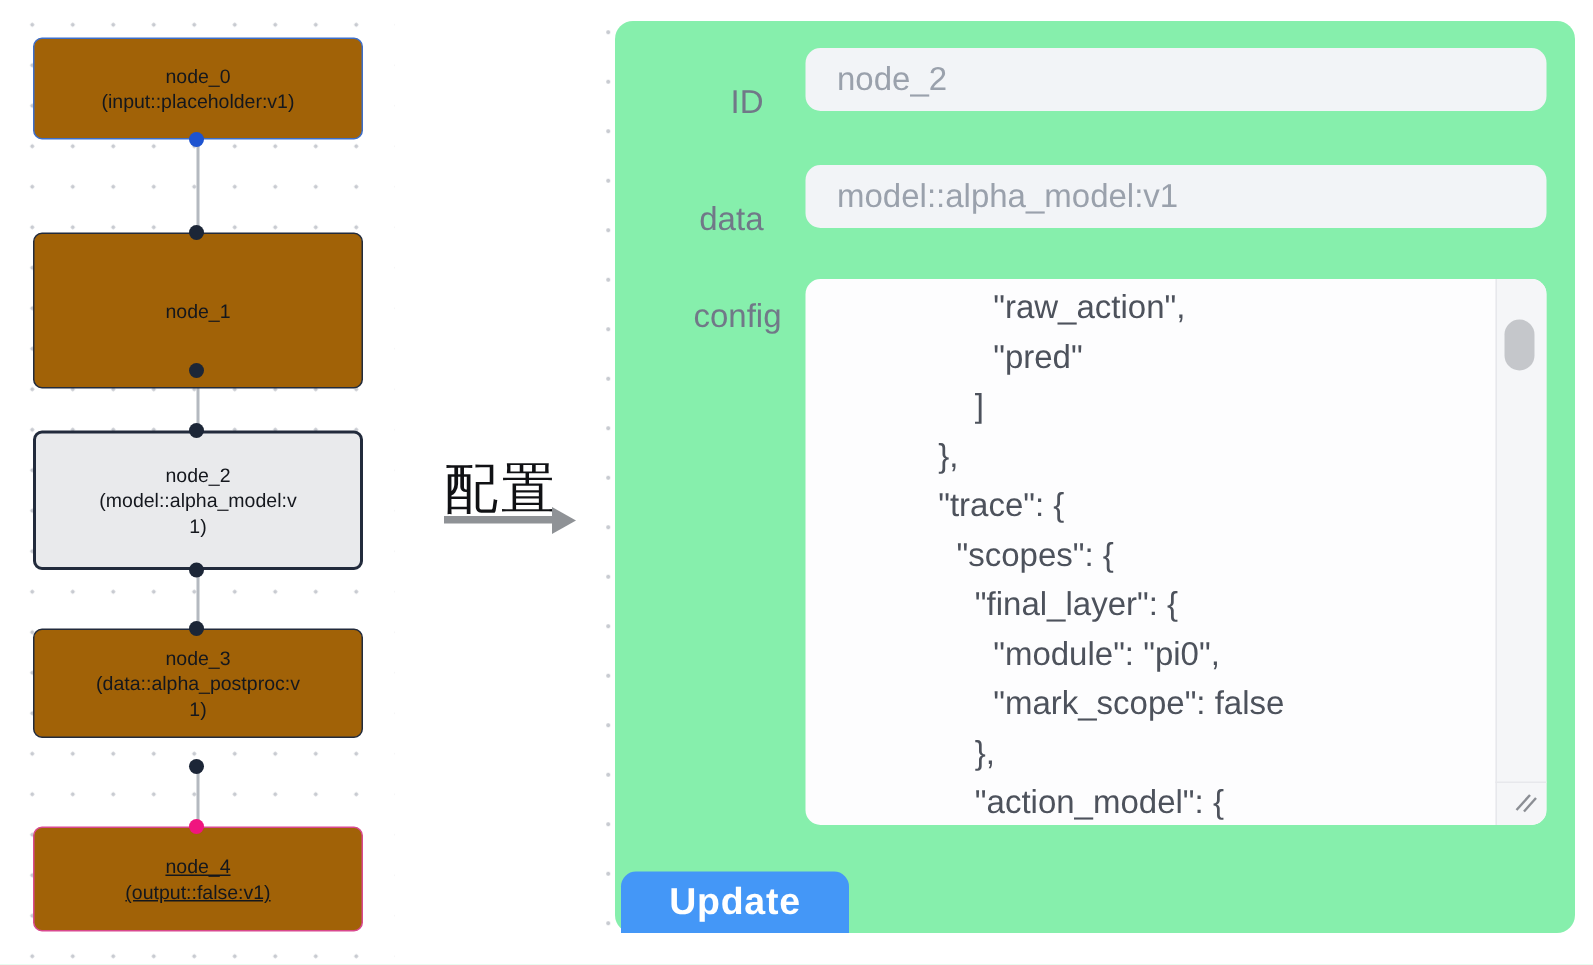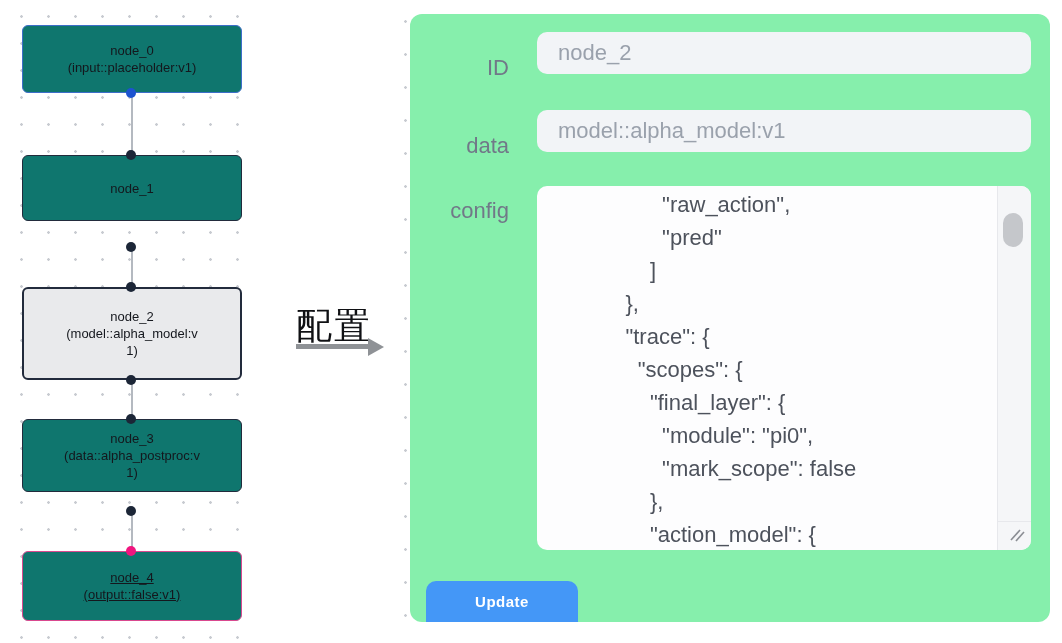--- a/index.html
+++ b/index.html
@@ -14,21 +14,21 @@
     background-size:27px 27px;background-position:8px 3px;
   }
   .dots-right{
     position:absolute;left:385px;top:0;width:677px;height:643px;
     background-image:radial-gradient(circle,#c8cbd1 1.2px,transparent 1.5px);
     background-size:33px 33px;background-position:4px 5px;
   }
   
   .node{
     position:absolute;left:22px;width:220px;box-sizing:border-box;
-    background:#0f766e;border:1.5px solid #222b3c;border-radius:6px;
+    background:#a16207;border:1.5px solid #222b3c;border-radius:6px;
     display:flex;flex-direction:column;align-items:center;justify-content:center;
     text-align:center;color:#14171d;font-size:13px;line-height:17px;
   }
   .node--input{border-color:#3d6ec9;}
   .node--output{border-color:#d9498f;}
   .node--selected{background:#e9eaec;border-width:2px;}
   .node-sub{max-width:140px;word-break:break-all;text-align:center;}
   .port{
     position:absolute;width:10px;height:10px;border-radius:50%;
     background:#1c2637;left:126px;
@@ -78,23 +78,23 @@
   .cfg-thumb{
     position:absolute;left:5px;top:27px;width:20px;height:34px;
     background:#c5c7cb;border-radius:10px;
   }
   .cfg-corner{
     position:absolute;right:0;bottom:0;width:33px;height:28px;
     background:#f5f6f8;border-left:1px solid #e7e8ec;border-top:1px solid #e7e8ec;
   }
   .cfg-resize{position:absolute;right:4px;bottom:6px;}
   .btn-update{
-    position:absolute;left:16px;top:567px;width:152px;height:41px;
+    position:absolute;left:4px;top:567px;width:152px;height:41px;
     background:#4497f7;border:none;border-radius:10px 10px 0 0;
-    color:#ffffff;font-size:15px;font-weight:700;letter-spacing:0.5px;
+    color:#ffffff;font-size:25px;font-weight:700;letter-spacing:0.5px;
     font-family:"Liberation Sans",sans-serif;cursor:pointer;
   }
 </style>
 </head>
 <body>
 
 <div class="stage">
 
   <div class="dots-left"></div>
   <div class="dots-right"></div>
@@ -103,21 +103,21 @@
   <div class="edge" style="top:247px;height:40px;"></div>
   <div class="edge" style="top:380px;height:39px;"></div>
   <div class="edge" style="top:511px;height:40px;"></div>
 
   <div class="node node--input" style="top:25px;height:68px;">
     <div>node_0</div>
     <div class="node-sub">(input::placeholder:v1)</div>
   </div>
   <div class="port port--blue" style="top:88px;"></div>
 
-  <div class="node" style="top:155px;height:66px;">
+  <div class="node" style="top:155px;height:104px;">
     <div>node_1</div>
   </div>
   <div class="port" style="top:150px;"></div>
   <div class="port" style="top:242px;"></div>
 
   <div class="node node--selected" style="top:287px;height:93px;">
     <div>node_2</div>
     <div class="node-sub">(model::alpha_model:v1)</div>
   </div>
   <div class="port" style="top:282px;"></div>
@@ -141,21 +141,21 @@
   <div class="anno-arrow-head"></div>
 
   <div class="panel">
 
     <div class="field-label" style="top:41px;">ID</div>
     <input class="field-input" style="top: 18px;" type="text" value="node_2">
 
     <div class="field-label" style="top:119px;">data</div>
     <input class="field-input" style="top: 96px;" type="text" value="model::alpha_model:v1">
 
-    <div class="field-label" style="top:184px;">config</div>
+    <div class="field-label" style="top:184px;margin-left:12px;">config</div>
 
     <div class="cfg-box">
       <pre class="cfg-text"><div>          "raw_action",</div><div>          "pred"</div><div>        ]</div><div>    },</div><div>    "trace": {</div><div>      "scopes": {</div><div>        "final_layer": {</div><div>          "module": "pi0",</div><div>          "mark_scope": false</div><div>        },</div><div>        "action_model": {</div></pre>
       <div class="cfg-scrollbar">
         <div class="cfg-thumb"></div>
       </div>
       <div class="cfg-corner">
         <svg class="cfg-resize" width="20" height="18" viewBox="0 0 20 18">
           <line x1="4" y1="14" x2="13" y2="4" stroke="#8b8e94" stroke-width="1.6"></line>
           <line x1="9" y1="15" x2="17" y2="6" stroke="#8b8e94" stroke-width="1.6"></line>

